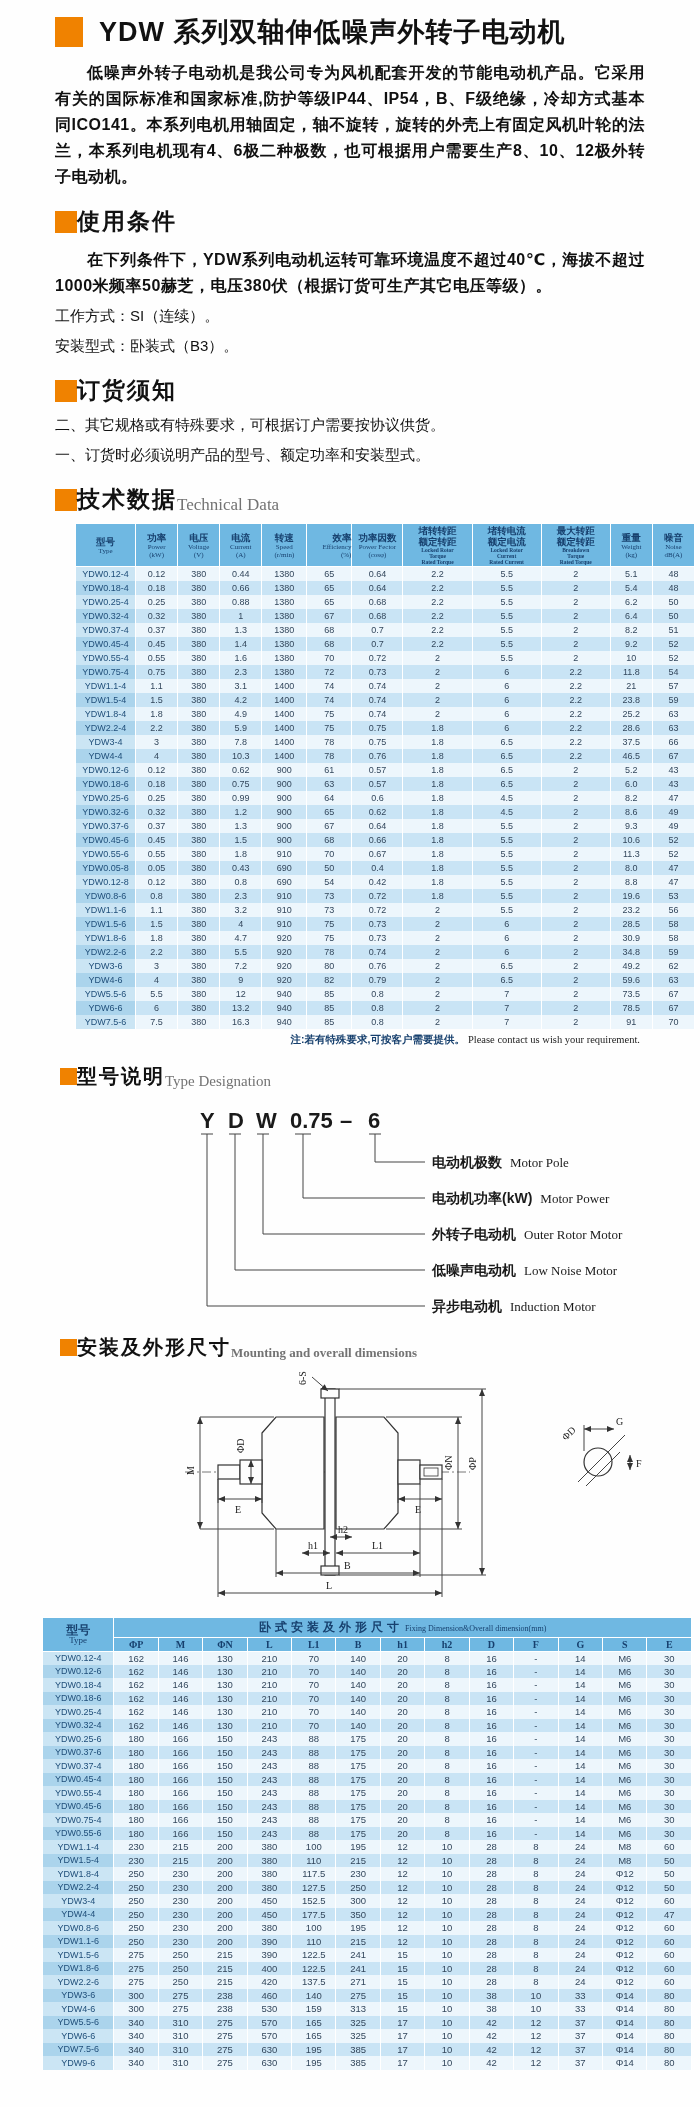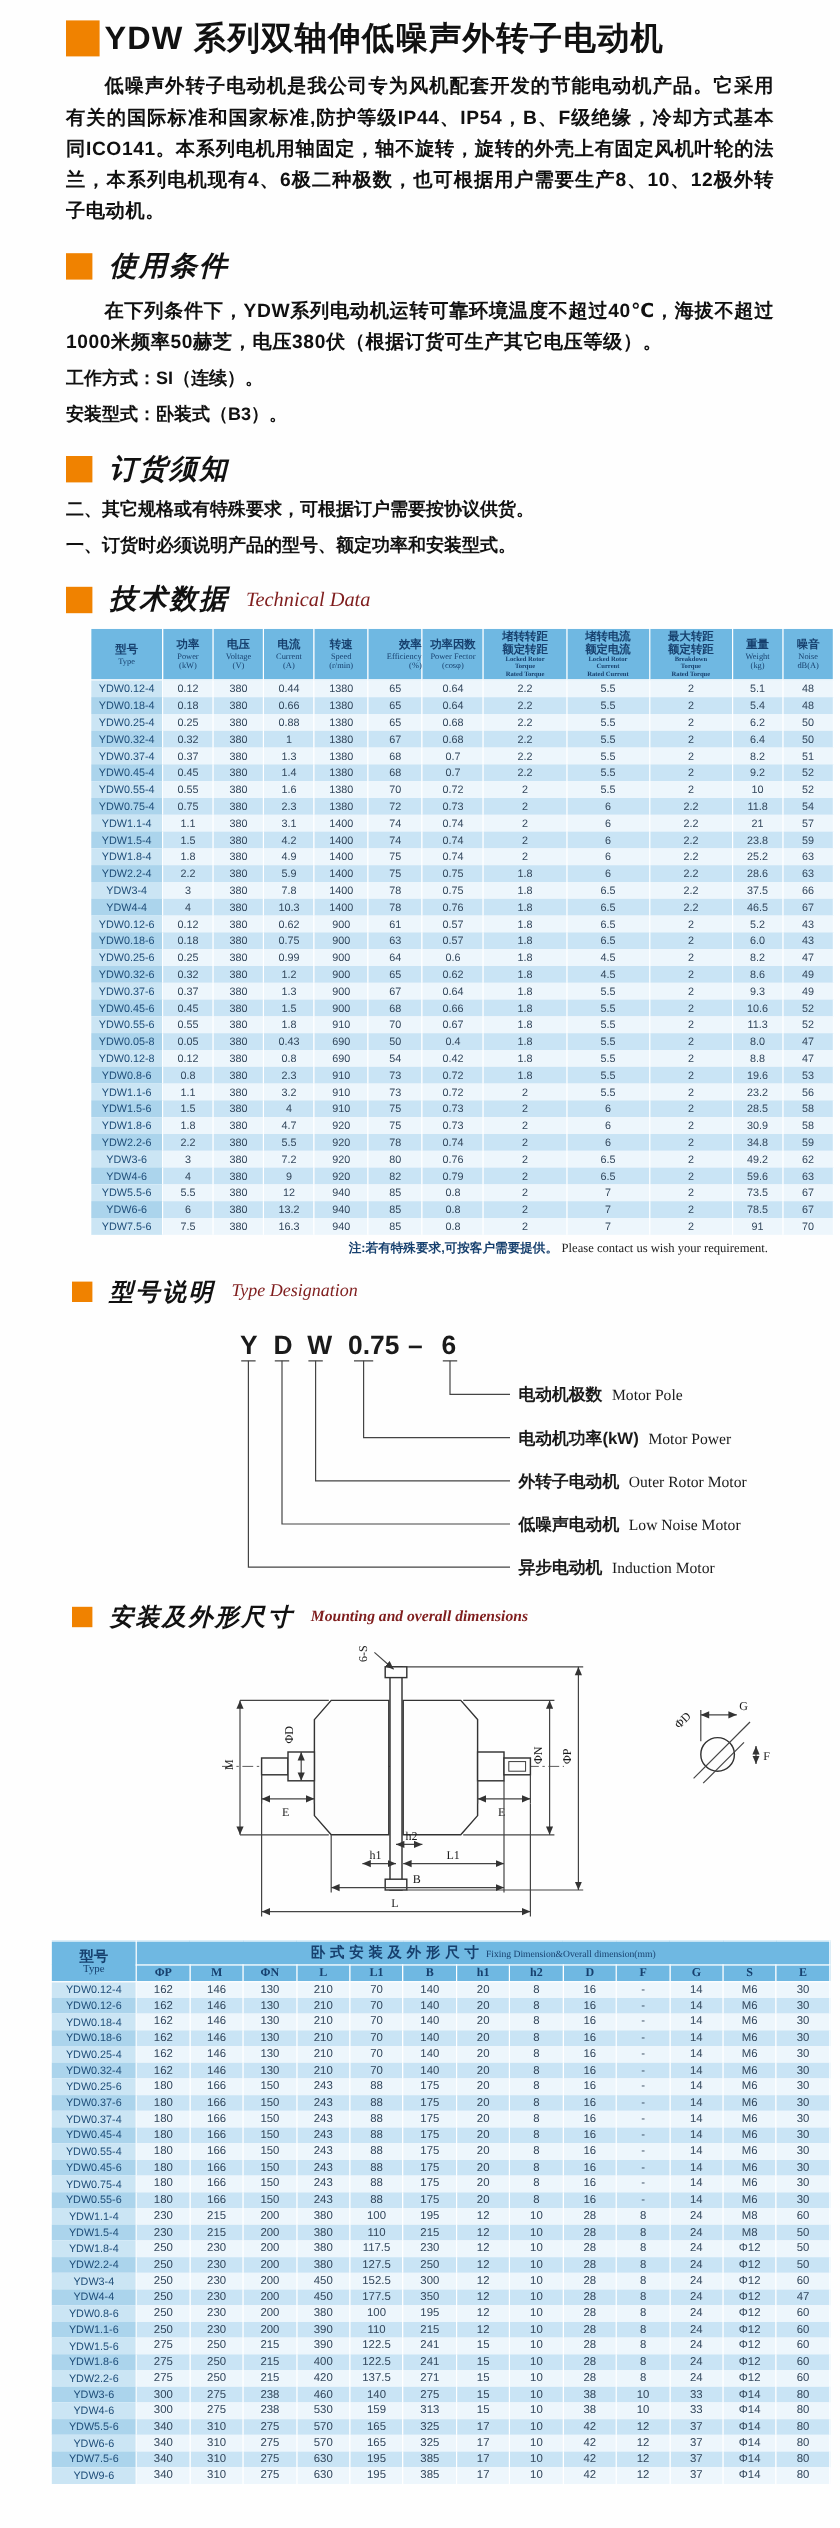--- a/index.html
+++ b/index.html
@@ -3,35 +3,35 @@
 <meta charset="utf-8">
 <style>
   * { box-sizing: border-box; }
   html,body { margin:0; padding:0; background:#ffffff; }
   .page {
     position:relative; width:700px; height:2107px; margin:0 auto;
     background:#fefefe; overflow:hidden; color:#111;
     font-family:"Liberation Sans","DejaVu Sans",sans-serif;
   }
   
-  .title-row { display:flex; align-items:center; gap:4px; padding:14px 0 0 55px; }
+  .title-row { display:flex; align-items:center; gap:16px; padding:14px 0 0 55px; }
   .title-sq { width:28px; height:30px; background:#F08200; flex:0 0 auto; }
   .title-text { font-size:27px; font-weight:bold; letter-spacing:1px; }
-  .sec { display:flex; align-items:center; gap:14px; margin:16px 0 6px 55px;font-style:italic; }
+  .sec { display:flex; align-items:flex-end; gap:0; margin:16px 0 6px 55px; }
   .sec .sq { width:22px; height:22px; background:#F08200; align-self:center; flex:0 0 auto; }
   .sec .zh { font-size:23px; font-weight:bold; letter-spacing:2px; }
-  .sec .en { font-family:"Liberation Serif","DejaVu Serif",serif; font-size:17px; color:#7f1d1d; }
+  .sec .en { font-family:"Liberation Serif","DejaVu Serif",serif; font-size:17px; color:#737373; }
   .sec.small { margin-left:60px; }
   .sec.small .sq { width:17px; height:17px; }
   .sec.small .zh { font-size:20px; }
   .sec.small .en { font-size:15px; }
   
   .para { margin:10px 55px 0 55px; font-size:16px; line-height:26px; text-align:justify;
           text-indent:2em; font-weight:600; color:#101010; letter-spacing:0.5px; }
-  .line { margin:4px 55px 0 55px; font-size:15px; line-height:26px; font-weight:700; }
+  .line { margin:4px 55px 0 55px; font-size:15px; line-height:26px; font-weight:400; }
   
   table.blue { border-collapse:collapse; table-layout:fixed; }
   #tech-table { width:620px; margin:8px 0 0 75px; }
   table.blue th { background:#6FB8E2; color:#17406E; border:1px solid #fff; padding:1px 0;
                   vertical-align:middle; font-weight:bold; }
   .hz  { font-size:9.5px; line-height:11px; }
   .he  { font-size:7px;  line-height:8px; font-family:"Liberation Serif","DejaVu Serif",serif; font-weight:normal; }
   .he2 { font-size:5.5px; line-height:6px; font-family:"Liberation Serif","DejaVu Serif",serif; font-weight:bold; }
   table.blue td { text-align:center; font-size:9px; color:#33475C; padding:1px 0;
                   border-left:1px solid #fff; border-right:1px solid #fff; height:14px; }

